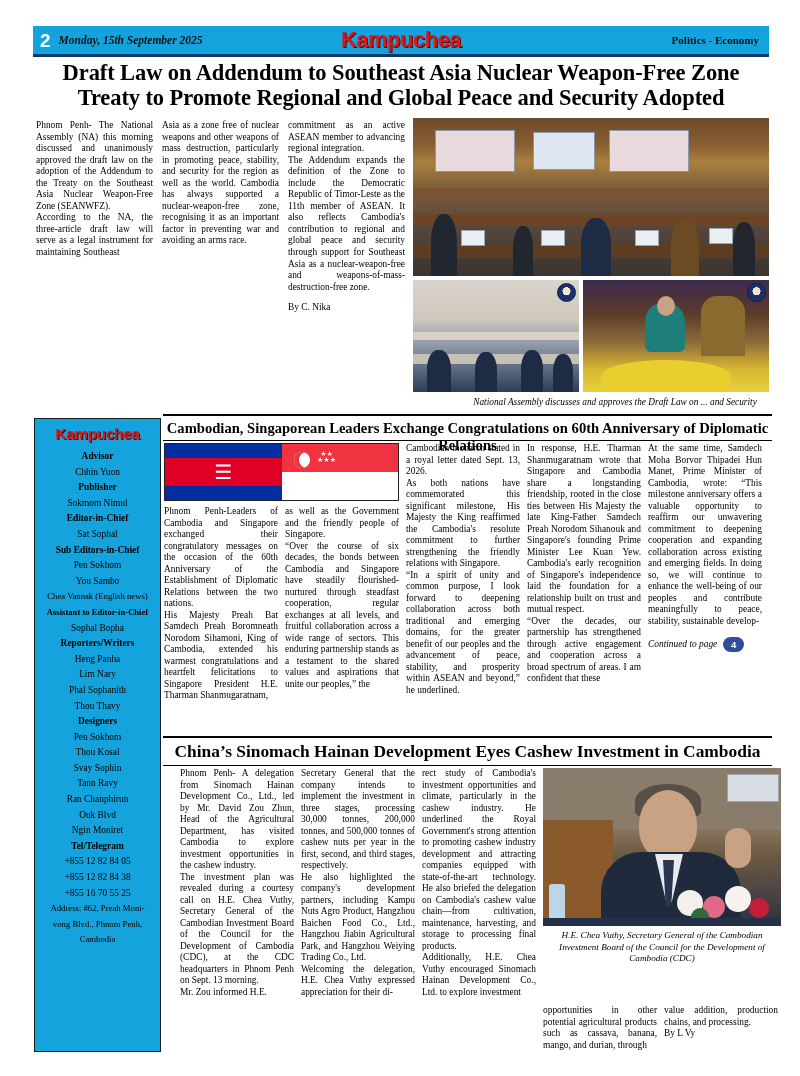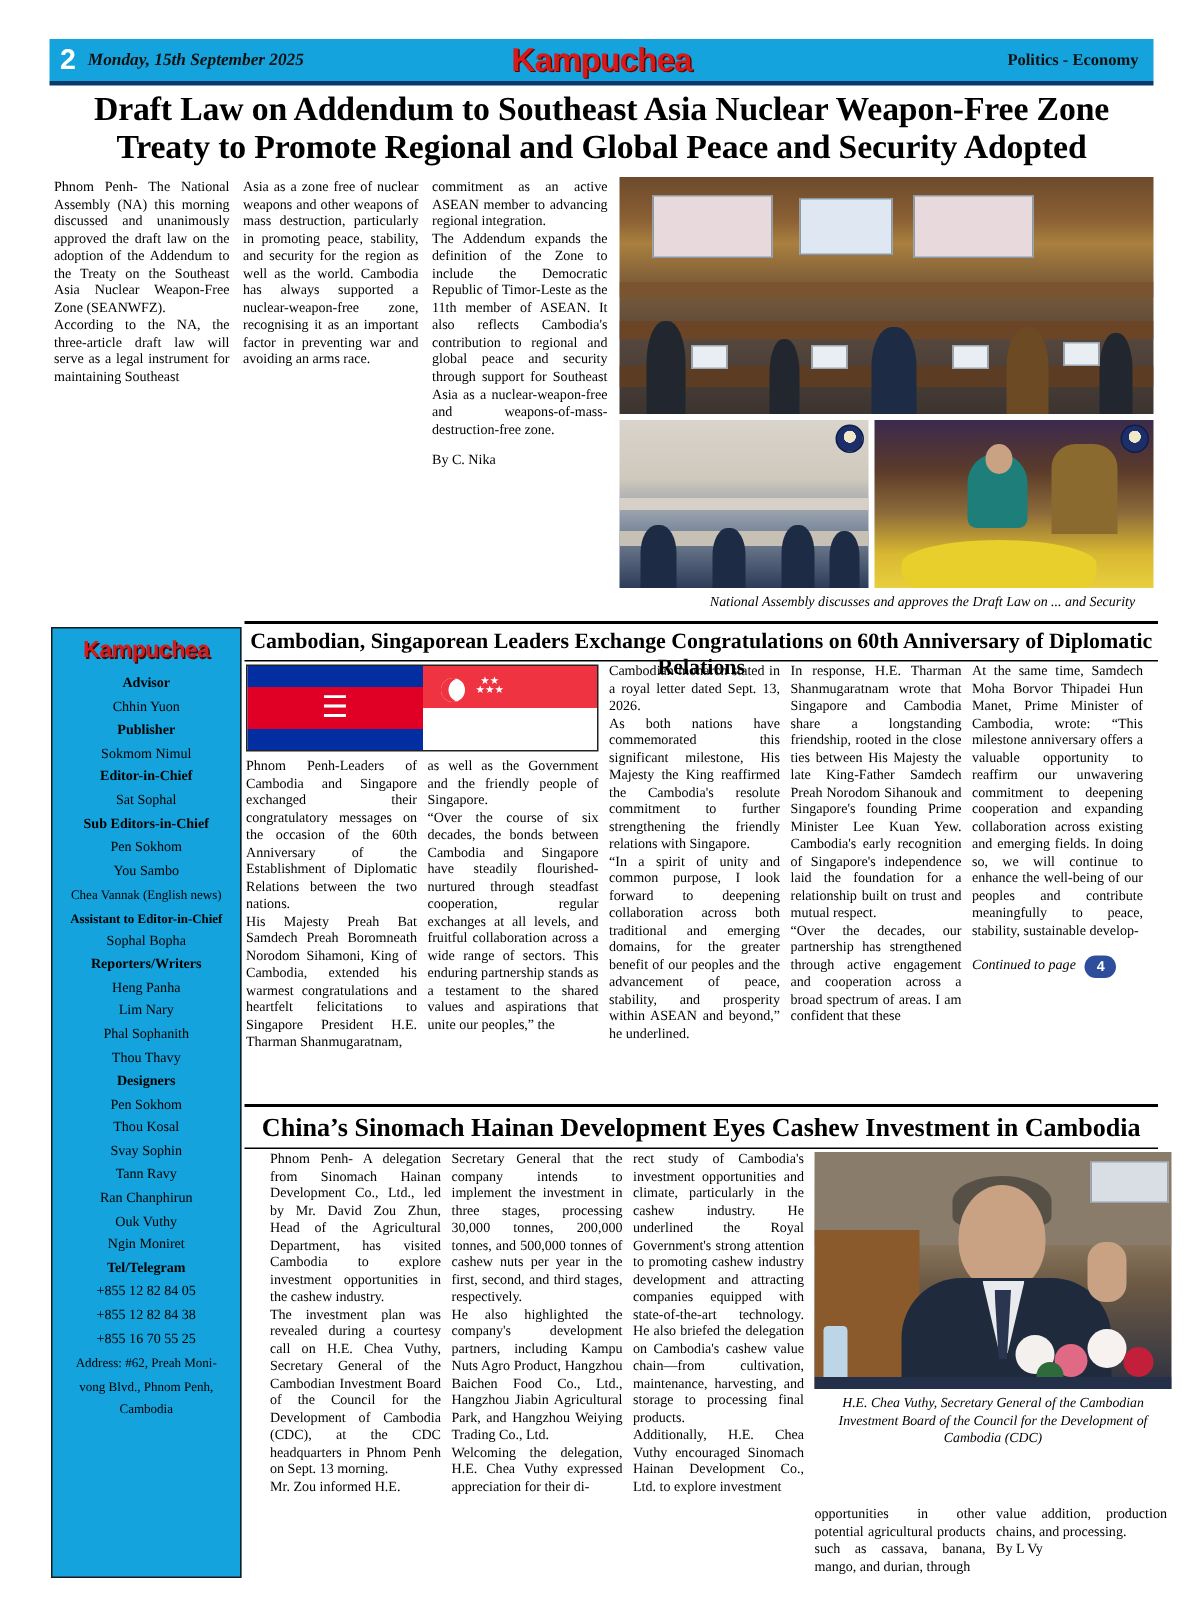--- a/index.html
+++ b/index.html
@@ -479,21 +479,21 @@
         <div class="staff-name">Heng Panha</div>
         <div class="staff-name">Lim Nary</div>
         <div class="staff-name">Phal Sophanith</div>
         <div class="staff-name">Thou Thavy</div>
         <div class="staff-role">Designers</div>
         <div class="staff-name">Pen Sokhom</div>
         <div class="staff-name">Thou Kosal</div>
         <div class="staff-name">Svay Sophin</div>
         <div class="staff-name">Tann Ravy</div>
         <div class="staff-name">Ran Chanphirun</div>
-        <div class="staff-name">Ouk Vuthy</div>
+        <div class="staff-name">Ouk Blvd</div>
         <div class="staff-name">Ngin Moniret</div>
         <div class="staff-role">Tel/Telegram</div>
         <div class="staff-name">+855 12 82 84 05</div>
         <div class="staff-name">+855 12 82 84 38</div>
         <div class="staff-name">+855 16 70 55 25</div>
         <div class="staff-name small">Address: #62, Preah Moni-</div>
         <div class="staff-name small">vong Blvd., Phnom Penh,</div>
         <div class="staff-name small">Cambodia</div>
       </div>
   </div>

